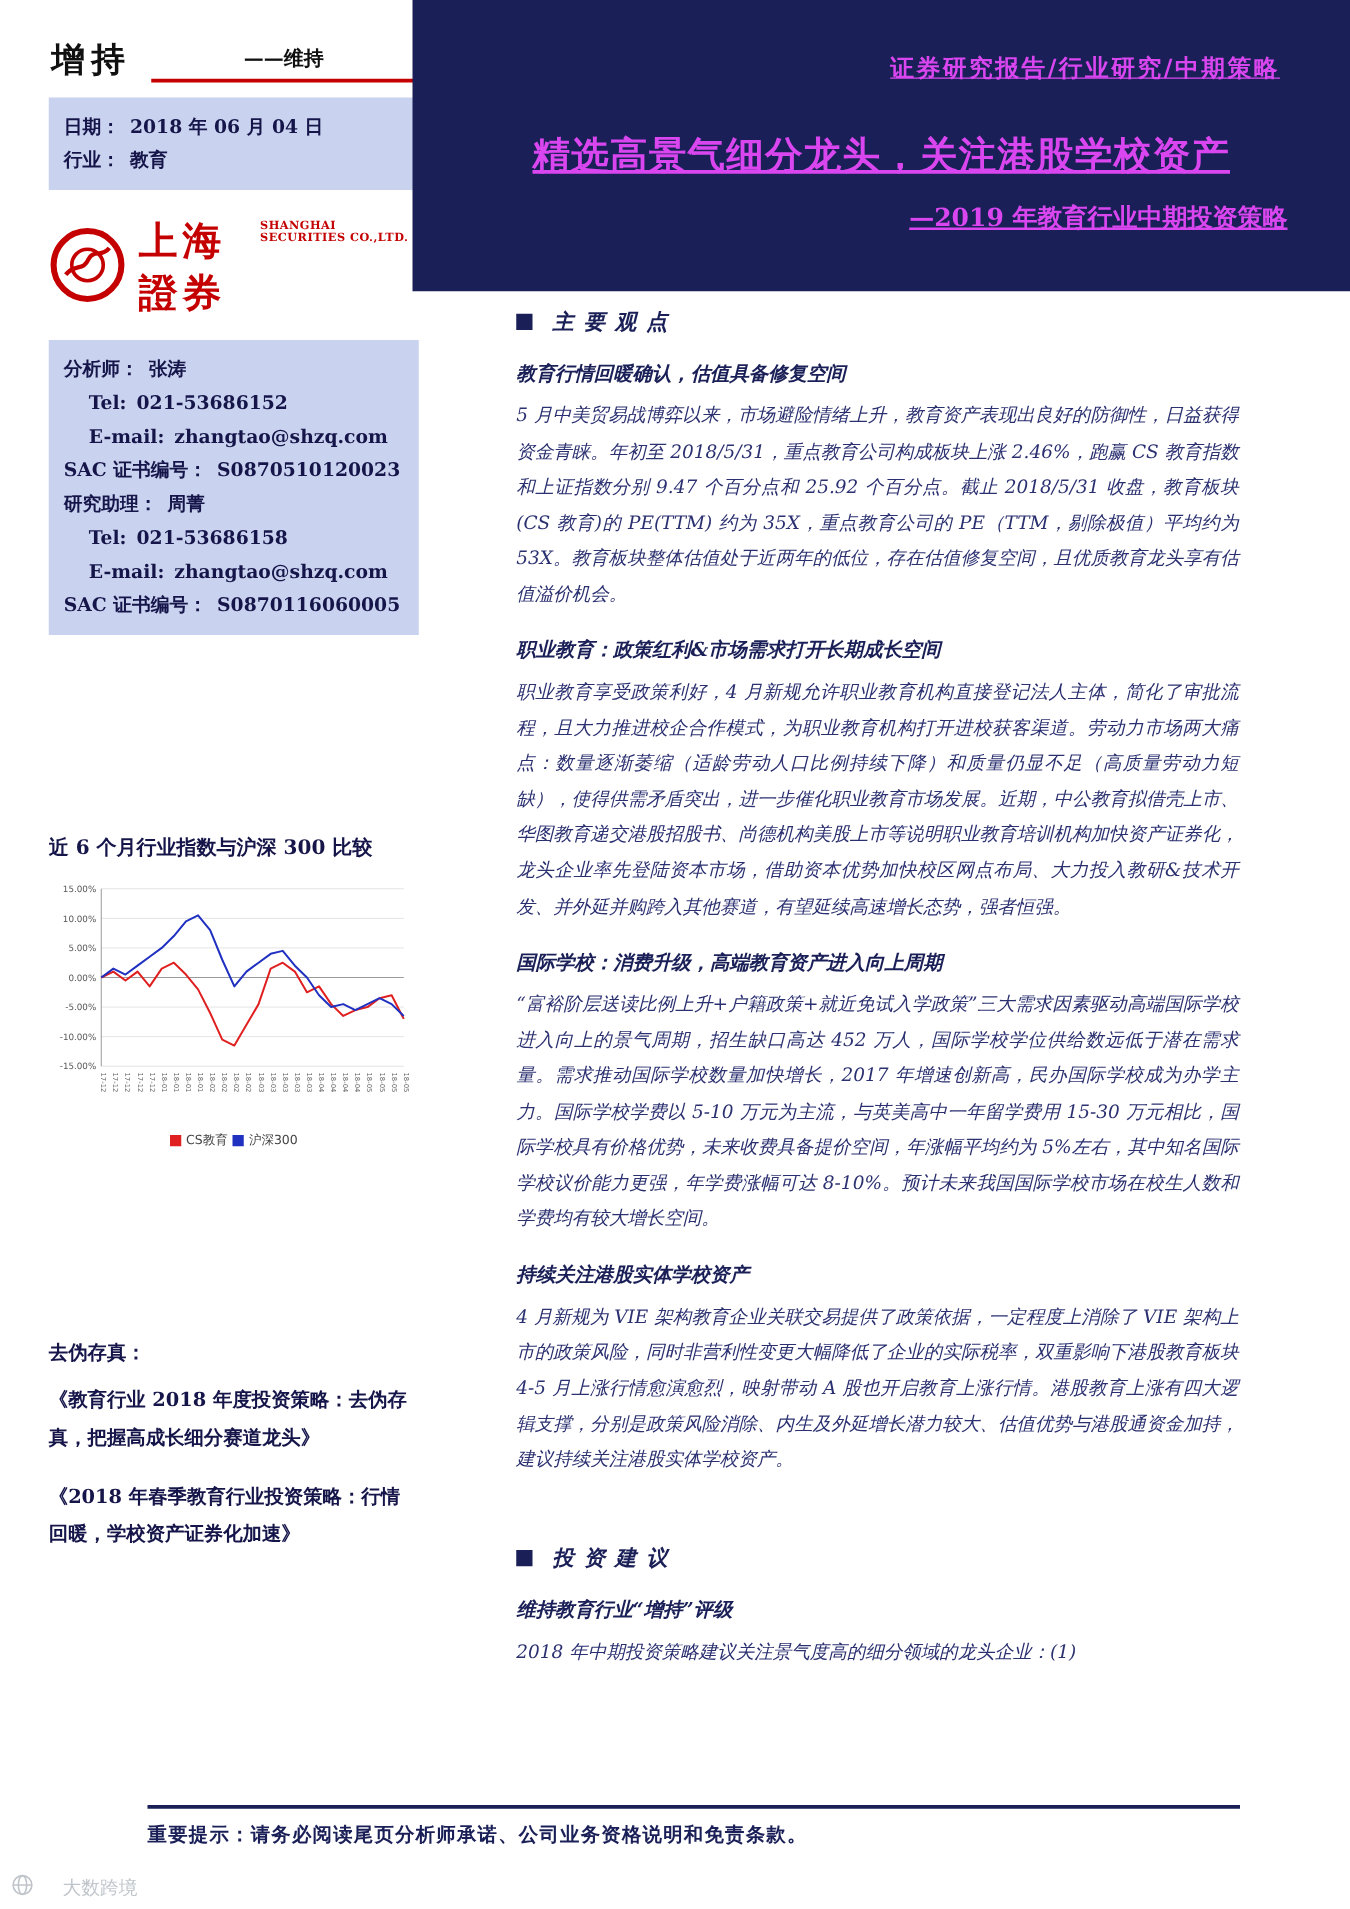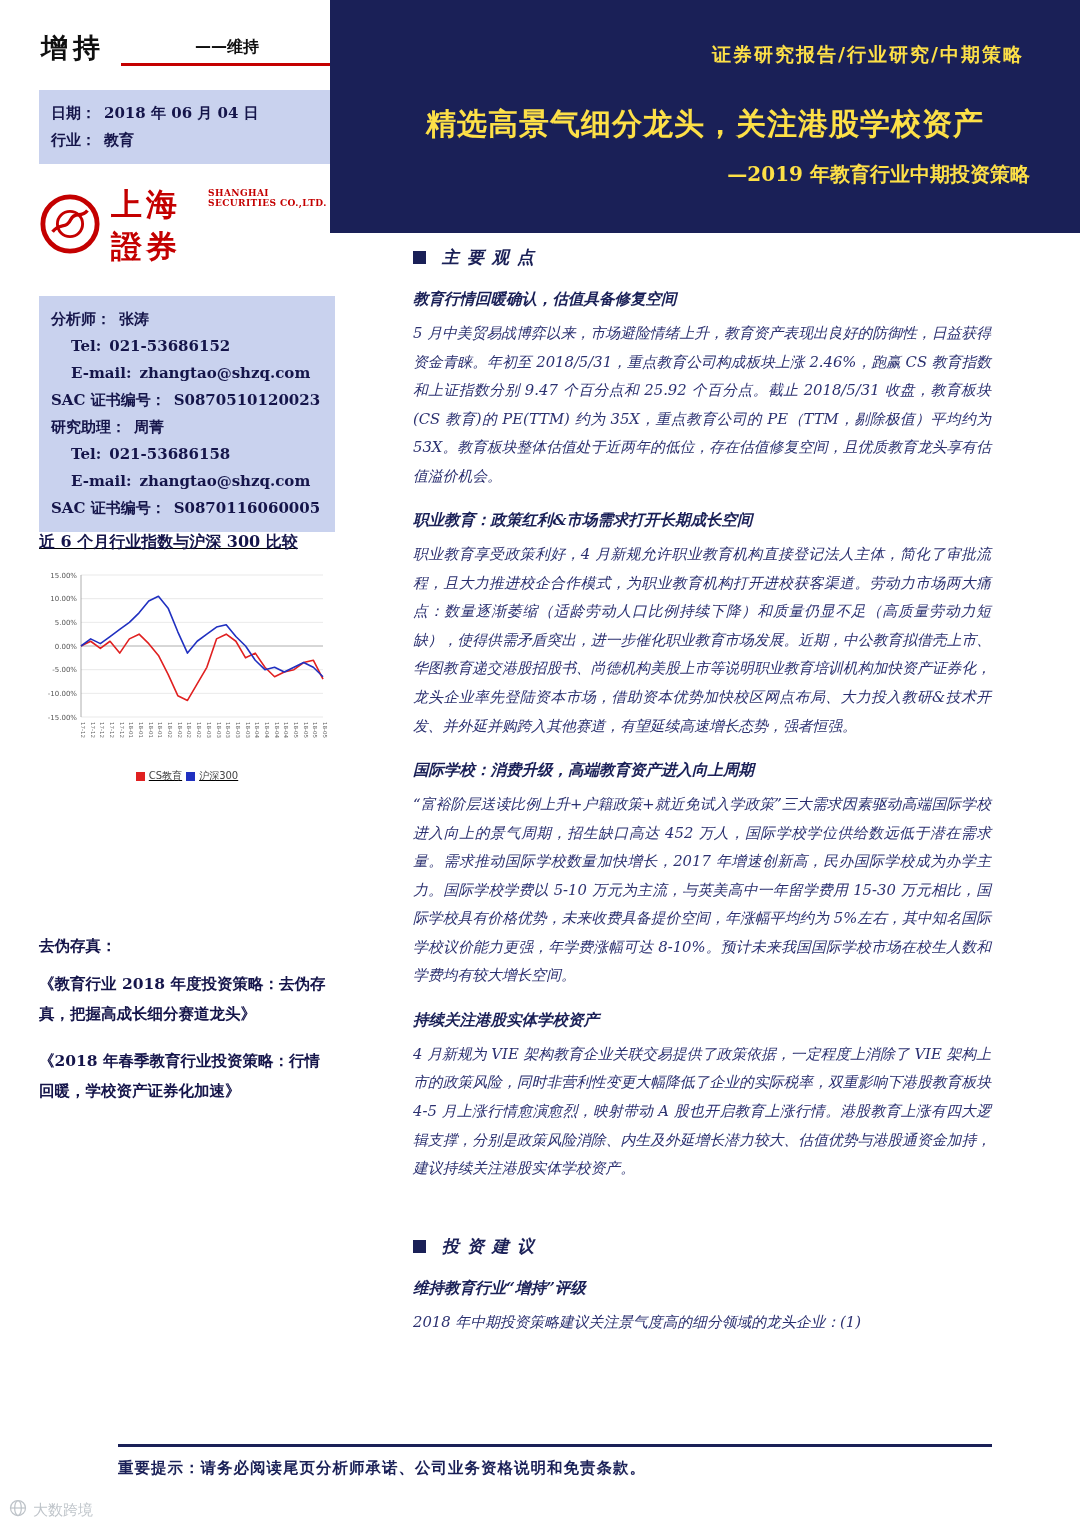--- a/index.html
+++ b/index.html
@@ -11,60 +11,60 @@
   *{box-sizing:border-box;}
   body{margin:0;background:#fff;font-family:"DejaVu Serif", serif;}
   .page{position:relative;width:1080px;height:1527px;background:#fff;overflow:hidden;}
 
   
   .sidebar{position:absolute;left:39px;top:30px;width:296px;}
   .rating-row{display:flex;align-items:flex-end;padding:0 2px;}
   .rating{font-size:27px;font-weight:700;color:#101010;letter-spacing:5px;}
   .rating-note{flex:1;margin-left:16px;font-size:16px;font-weight:700;color:#101010;
                border-bottom:3px solid var(--red);padding-bottom:5px;text-align:center;}
-  .box{background:var(--lightblue);padding:10px 12px;margin-top:24px;}
+  .box{background:var(--lightblue);padding:10px 12px;margin-top:12px;}
   .info-row{display:flex;font-size:15px;font-weight:700;color:#15154a;line-height:1.8;}
   .info-row.indent{padding-left:20px;}
   .info-row .lbl{white-space:nowrap;margin-right:8px;}
   .logo{display:flex;align-items:center;gap:10px;margin-top:16px;padding:4px 0;}
   .logo-text{display:flex;flex-direction:row;}
   .logo-cn{font-size:31px;font-weight:700;color:var(--red);letter-spacing:4px;}
   .logo-en{font-size:9px;font-weight:700;color:var(--red);letter-spacing:0.4px;margin-top:4px;}
 
-  .chart-block{text-decoration:underline;}
+  .chart-block{margin-top:160px;}
   .chart-title{font-size:16px;font-weight:700;color:#15154a;margin-bottom:12px;}
   .legend{display:flex;justify-content:center;gap:4px;font-size:10px;color:#444;
           font-family:"DejaVu Sans",sans-serif;margin-top:0;}
   .legend-entry{display:flex;align-items:center;}
   .legend-chip{width:9px;height:9px;display:inline-block;margin-right:4px;}
 
   .related{margin-top:148px;font-size:15.5px;font-weight:700;color:#15154a;line-height:1.95;}
   .related-title{margin-bottom:8px;}
   .related-item{margin-bottom:16px;}
 
   
-  .band{position:absolute;left:330px;top:0;width:750px;height:233px;background:var(--navy);color:#fde047;}
+  .band{position:absolute;left:330px;top:0;width:750px;height:233px;background:var(--navy);color:#d946ef;text-decoration:underline;}
   .band-meta{margin:42px 56px 0 0;text-align:right;font-size:19px;font-weight:700;letter-spacing:2px;}
   .band-title{margin:36px 16px 0 16px;text-align:center;font-size:30px;font-weight:700;letter-spacing:1px;}
   .band-sub{margin:16px 50px 0 0;text-align:right;font-size:20px;font-weight:700;}
 
   
   .main{position:absolute;left:413px;top:244px;width:578px;color:var(--text-navy);font-style:italic;}
   .section-head{display:flex;align-items:center;gap:16px;margin:2px 0 12px;}
   .section-marker{width:13px;height:13px;background:var(--navy);flex:0 0 auto;}
   .section-title{font-size:17px;font-weight:700;letter-spacing:8px;color:var(--navy);}
   .block-head{font-size:15.5px;font-weight:700;color:var(--navy);margin:20px 0 9px;}
   .block-body{font-size:14.8px;line-height:1.93;text-align:justify;color:var(--text-navy);}
   .advice-section{margin-top:52px;}
 
   
   .footer{position:absolute;left:118px;top:1444px;width:874px;border-top:3px solid var(--navy);padding-top:11px;}
   .footer-text{font-size:15.5px;font-weight:700;color:var(--navy);letter-spacing:1px;}
 
-  .watermark{position:absolute;left:8px;bottom:5px;display:flex;align-items:center;gap:5px;
+  .watermark{position:absolute;left:8px;bottom:5px;display:flex;align-items:center;gap:22px;
              opacity:.55;color:#8a949e;font-size:15px;font-family:"DejaVu Sans",sans-serif;}
 </style>
 </head>
 <body>
 
 <div class="page">
 
   <div class="sidebar">
 
     <div class="rating-row">

